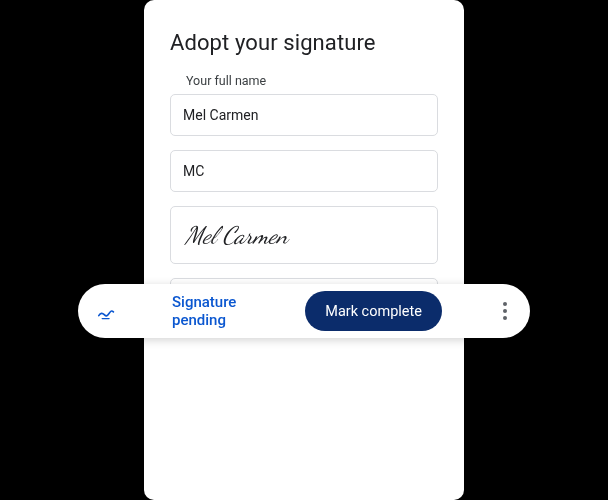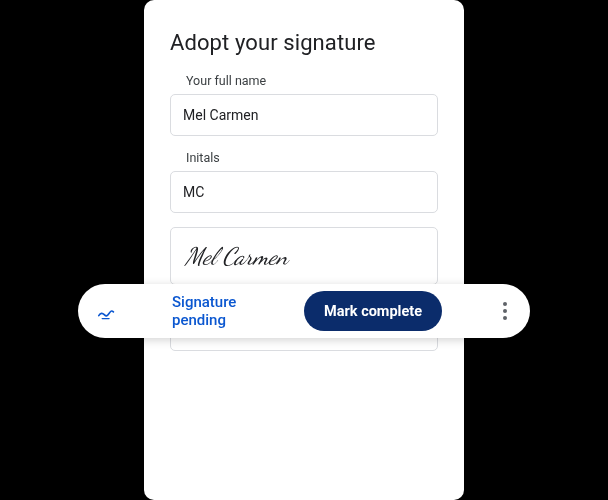--- a/index.html
+++ b/index.html
@@ -102,21 +102,21 @@
     flex: 1;
   }
   .footer .btn {
     background: #0B2C6B;
     color: #fff;
     border: none;
     border-radius: 20px;
     height: 40px;
     padding: 0 20px;
     font-size: 14.5px;
-    font-weight: 700;
+    font-weight: 400;
     cursor: pointer;
     font-family: inherit;
   }
   .footer .more {
     width: 34px;
     height: 40px;
     display: flex;
     flex-direction: column;
     align-items: center;
     justify-content: center;
@@ -136,21 +136,20 @@
 
 <div class="stage">
   <div class="card">
     <div class="title">Adopt your signature</div>
 
     <div class="label">Your full name</div>
     <div class="input">
       <span>Mel Carmen</span>
     </div>
 
-    <div class="label">Initals</div>
     <div class="input">
       <span>MC</span>
     </div>
 
     <div class="sig-box">
       <span>Mel Carmen</span>
     </div>
 
     <div class="sig-box small">
       <span>MC</span>

